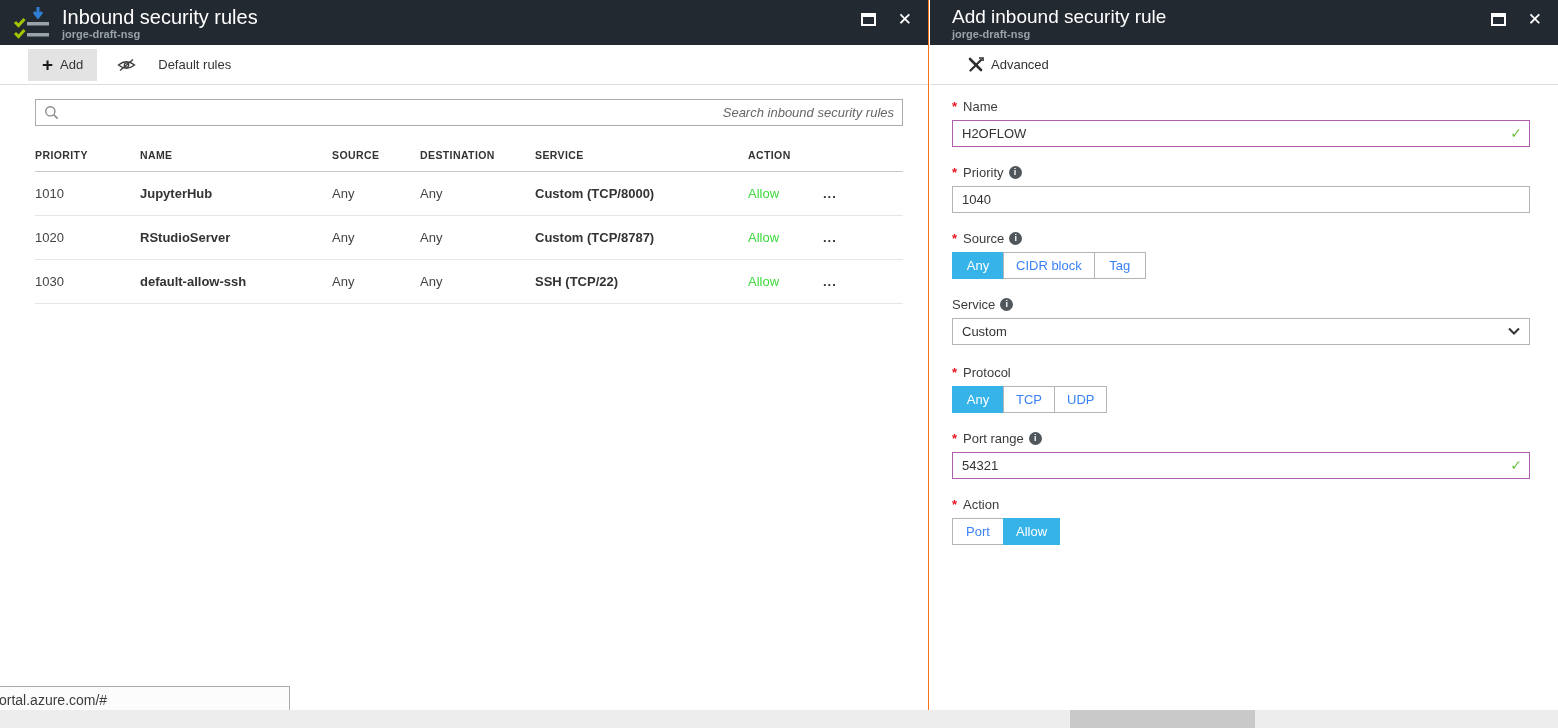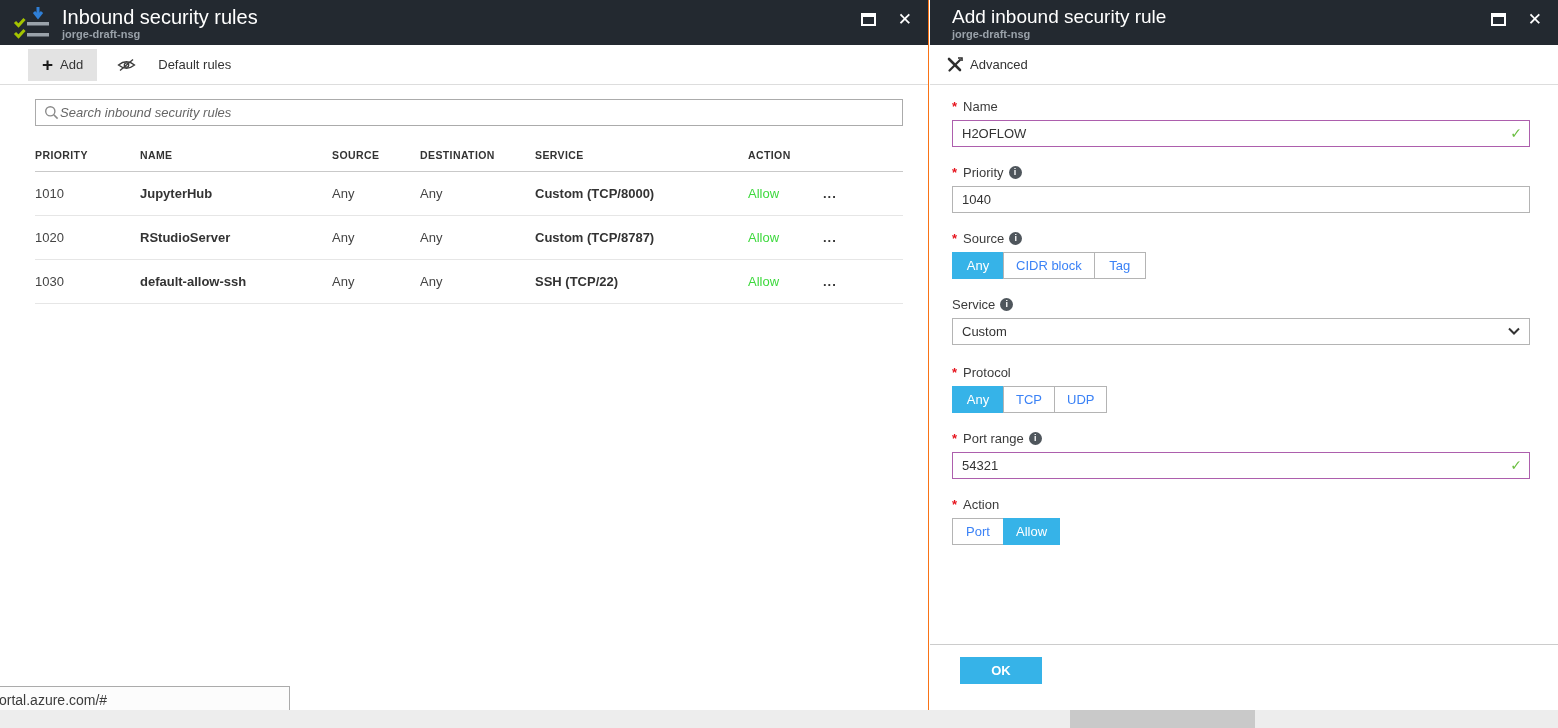--- a/index.html
+++ b/index.html
@@ -25,21 +25,21 @@
   .close-icon { color:#fff; font-size:17px; line-height:17px; cursor:pointer; font-weight:bold; }
 
   .blade-toolbar { height:40px; border-bottom:1px solid #ddd; display:flex; align-items:center; padding-left:28px; background:#fff; }
   .tb-btn { display:flex; align-items:center; gap:7px; height:32px; padding:0 14px; font-size:13px; color:#333; cursor:pointer; white-space:nowrap; }
   .tb-btn.active { background:#e3e3e3; }
   .plus-glyph { font-size:19px; font-weight:bold; color:#1a1a1a; line-height:19px; }
 
   
   .search-box { margin:14px 25px 0 35px; height:27px; border:1px solid #ababab; display:flex; align-items:center; padding:0 8px; background:#fff; }
   .search-box input { flex:1; border:none; outline:none; font-size:13px; font-style:italic; color:#555; background:transparent; margin-left:1px;
-                      font-family:"Liberation Sans","DejaVu Sans",sans-serif; }
+                      font-family:"Liberation Sans","DejaVu Sans",sans-serif;text-align:right; }
   .search-box input::placeholder { color:#666; font-style:italic; }
 
   .rule-table { margin:12px 25px 0 35px; }
   .trow { display:grid; grid-template-columns:105px 192px 88px 115px 213px 67px 1fr; align-items:center; }
   .thead { height:34px; border-bottom:1px solid #c9c9c9; font-size:10.5px; font-weight:bold; color:#333; letter-spacing:.4px; }
   .tbody-row { height:44px; border-bottom:1px solid #e6e6e6; font-size:13px; color:#444; cursor:pointer; }
   .cell-name, .cell-service { font-weight:bold; color:#333; }
   .cell-action { color:#3dd93d; }
   .cell-menu { font-weight:bold; color:#333; text-align:left; letter-spacing:1px; cursor:pointer; padding-left:8px; }
 
@@ -173,21 +173,21 @@
         <div class="bh-text-right">
           <div class="bh-title bh-title-right">Add inbound security rule</div>
           <div class="bh-sub">jorge-draft-nsg</div>
         </div>
         <div class="win-controls">
           <span class="max-icon"></span>
           <span class="close-icon">✕</span>
         </div>
       </div>
 
-      <div class="blade-toolbar" style="padding-left:16px;">
+      <div class="blade-toolbar" style="padding-left:37px;">
         <div class="tb-btn" style="padding-left:0;">
           <svg width="17" height="16" viewBox="0 0 17 16">
             <line x1="3" y1="2" x2="14" y2="13" stroke="#2e2e2e" stroke-width="2.6" stroke-linecap="round"></line>
             <line x1="14" y1="3" x2="3.5" y2="13.5" stroke="#2e2e2e" stroke-width="2.2" stroke-linecap="round"></line>
             <path d="M12 1 l4 0 0 3" fill="none" stroke="#2e2e2e" stroke-width="1.6"></path>
           </svg>
           <span>Advanced</span>
         </div>
       </div>
 
@@ -269,22 +269,19 @@
             <span>Action</span>
           </div>
           <div class="toggle-group">
             <div class="toggle-btn">Port</div>
             <div class="toggle-btn selected">Allow</div>
           </div>
         </div>
 
       </div>
 
-      <div class="blade-footer">
-        <button class="ok-btn">OK</button>
-      </div>
     </div>
   </div>
 
   <div class="hscroll-track">
     <div class="hscroll-thumb"></div>
   </div>
 </div>
 
 </body></html>

